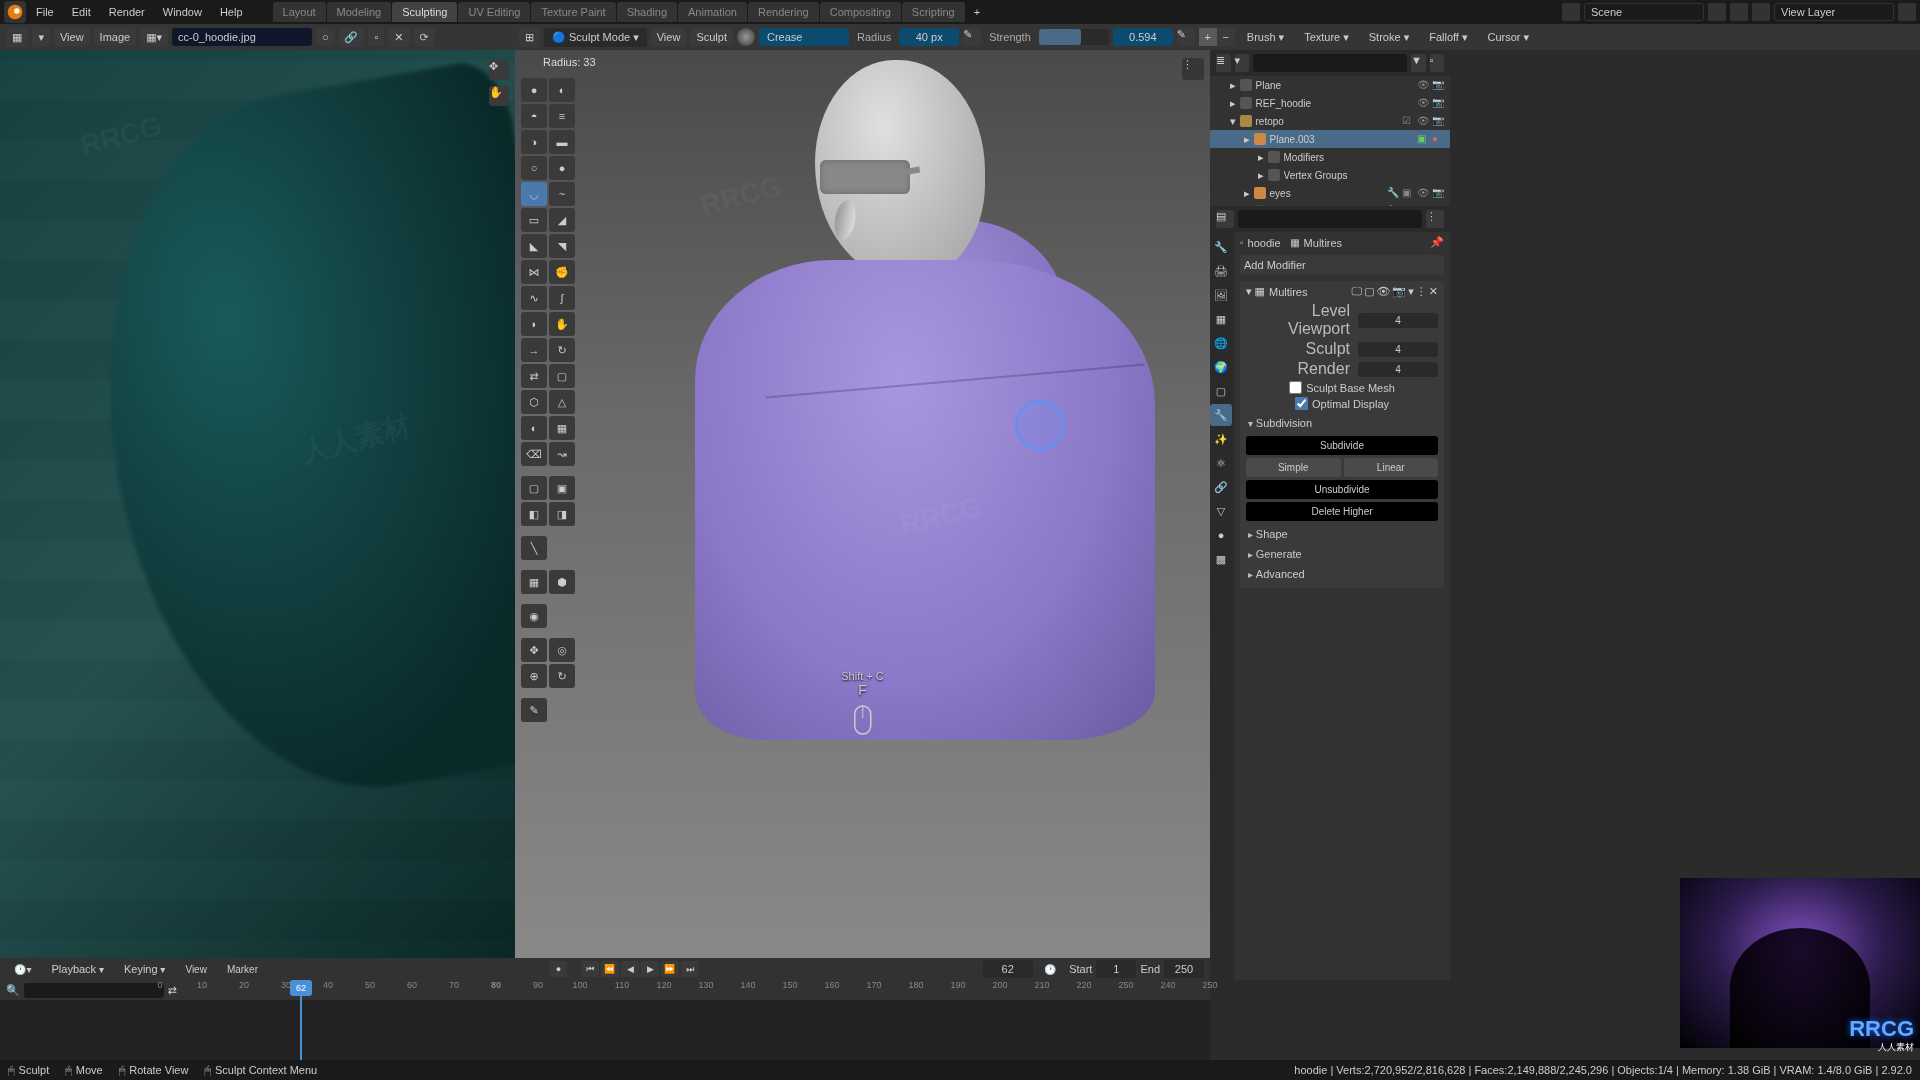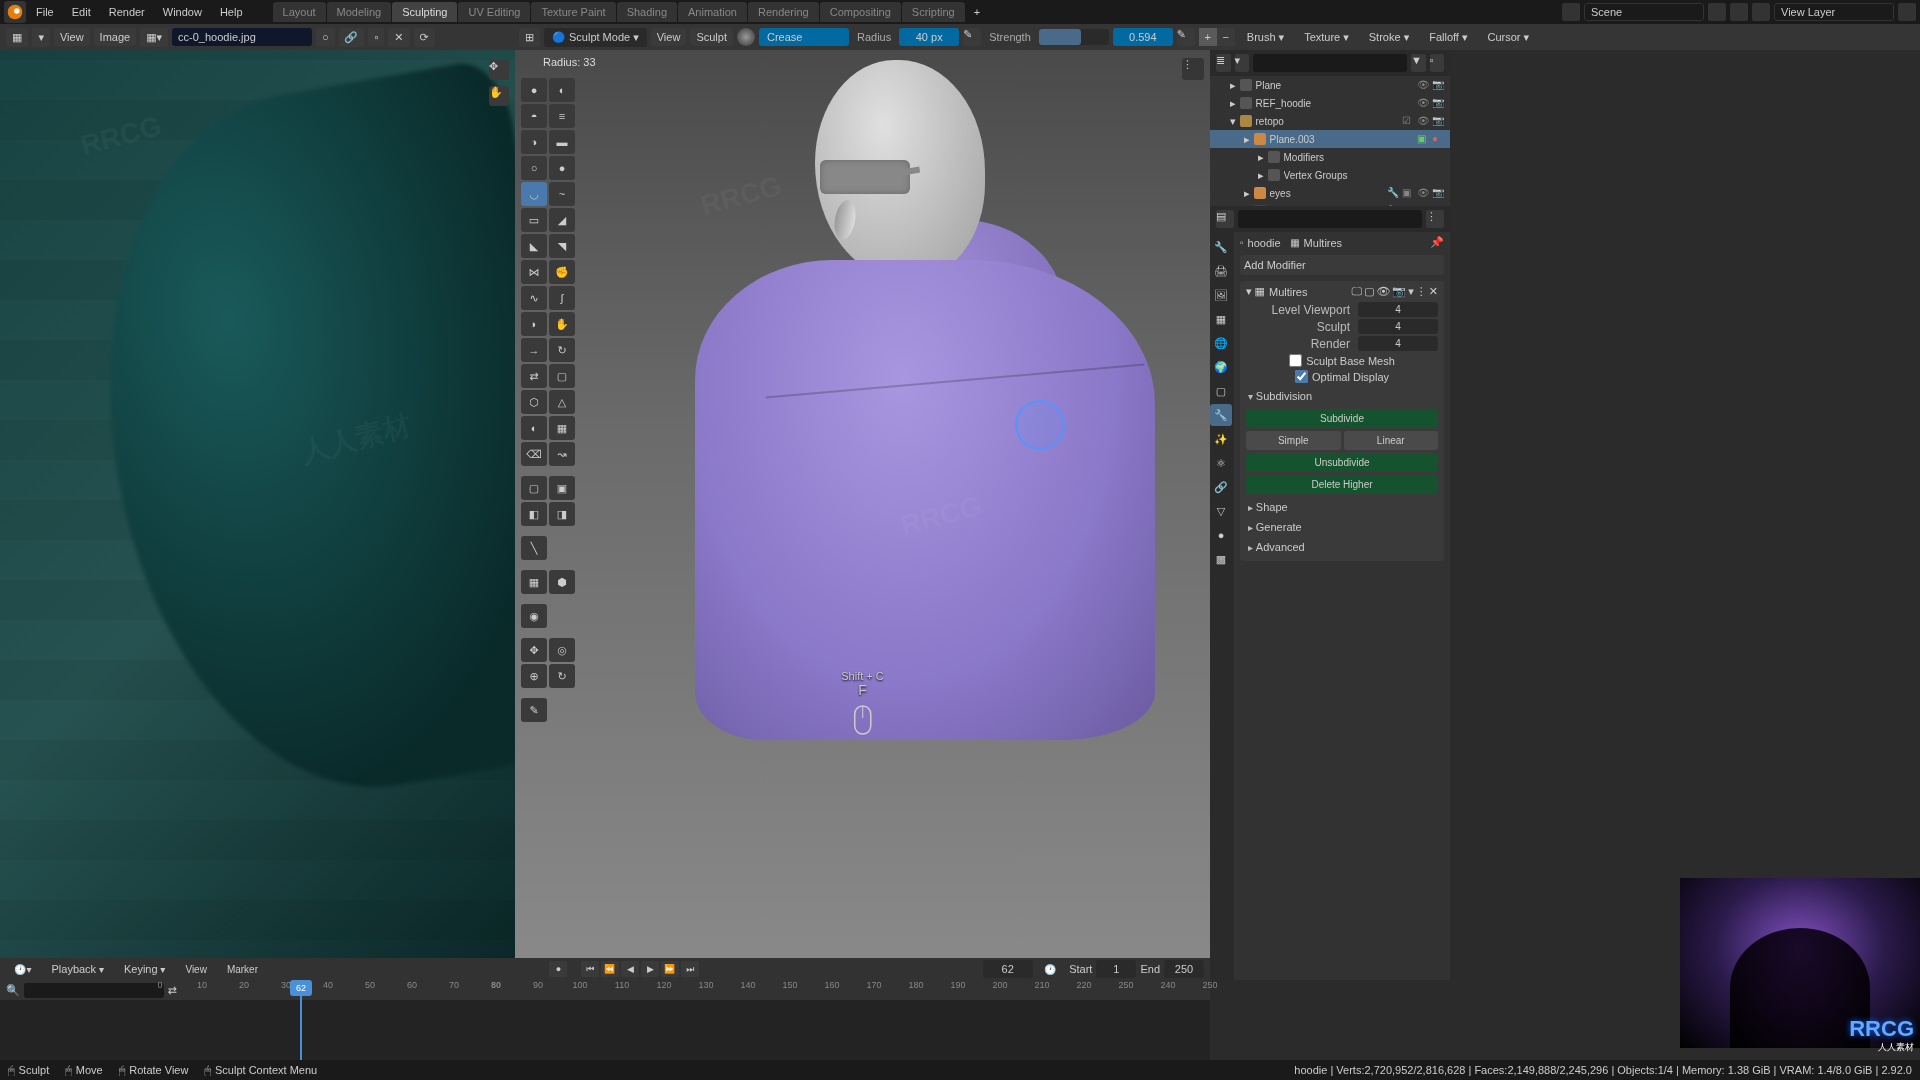--- a/index.html
+++ b/index.html
@@ -15,21 +15,21 @@
 .scene-bar .icon-btn { width:18px; height:18px; background:#333; border-radius:2px; }
 .scene-bar input { background:#1a1a1a; border:1px solid #333; color:#ccc; padding:2px 6px; width:120px; border-radius:3px; }
 
 .second-bar { height:26px; background:#353535; display:flex; align-items:center; }
 .img-header { display:flex; align-items:center; gap:4px; padding:0 6px; width:515px; }
 .img-header .btn, .sculpt-header .btn { padding:3px 6px; background:#3a3a3a; border-radius:3px; cursor:pointer; }
 .img-header input { background:#0f172a; border:none; color:#ccc; padding:3px 6px; width:140px; border-radius:3px; }
 .sculpt-header { display:flex; align-items:center; gap:4px; flex:1; padding:0 4px; }
 .sculpt-header .mode-sel { background:#2a2a2a; padding:3px 8px; border-radius:3px; }
 .sculpt-header .field-label { color:#aaa; padding:0 4px; }
-.sculpt-header .field-val { background:#0369a1; padding:3px 8px; border-radius:3px; min-width:60px; text-align:center; }
+.sculpt-header .field-val { background:#0c4a6e; padding:3px 8px; border-radius:3px; min-width:60px; text-align:center; }
 .sculpt-header .slider-track { width:70px; height:16px; background:#2a2a2a; border-radius:3px; position:relative; }
 .sculpt-header .slider-fill { position:absolute; left:0; top:0; bottom:0; width:60%; background:#4a6a8a; border-radius:3px; }
 .sculpt-header .icon-sm { width:18px; height:18px; background:#3a3a3a; border-radius:3px; cursor:pointer; }
 .sculpt-header .plus-minus { display:flex; }
 .sculpt-header .pm { width:18px; height:18px; background:#3a3a3a; display:flex; align-items:center; justify-content:center; cursor:pointer; }
 .sculpt-header .pm.active { background:#5a5a5a; }
 .sculpt-header .dd { padding:3px 8px; cursor:pointer; }
 
 .main-area { display:flex; height:930px; }
 .image-editor { width:515px; background:#2a2a2a; position:relative; overflow:hidden; }
@@ -93,25 +93,25 @@
 .props-area { flex:1; display:flex; }
 .props-tabs { width:24px; background:#2a2a2a; display:flex; flex-direction:column; gap:2px; padding-top:4px; }
 .props-tabs .pt { width:22px; height:22px; border-radius:3px; cursor:pointer; display:flex; align-items:center; justify-content:center; }
 .props-tabs .pt.active { background:#4a6a8a; }
 .props-content { flex:1; padding:4px 6px; overflow:hidden; }
 .props-content .crumb { display:flex; align-items:center; gap:4px; margin-bottom:6px; font-size:10px; }
 .props-content .add-mod { background:#3a3a3a; padding:4px; border-radius:3px; margin-bottom:6px; cursor:pointer; }
 .mod-panel { background:#3a3a3a; border-radius:3px; padding:4px 6px; margin-bottom:6px; }
 .mod-panel .mod-head { display:flex; align-items:center; gap:4px; margin-bottom:4px; }
 .mod-panel .prop-row { display:flex; align-items:center; margin:2px 0; }
-.mod-panel .prop-row .lab { flex:1; text-align:right; padding-right:8px; font-size:12px; color:#bbb; }
+.mod-panel .prop-row .lab { flex:1; text-align:right; padding-right:8px; font-size:16px; color:#bbb; }
 .mod-panel .prop-row .val { width:80px; background:#2a2a2a; padding:2px 6px; border-radius:3px; text-align:center; font-size:10px; }
 .mod-panel .chk-row { display:flex; align-items:center; gap:4px; margin:3px 0; font-size:10px; justify-content:center; }
 .mod-panel .chk-row input { accent-color:#4a7aad; }
-.mod-panel .btn-full { background:#14532d; padding:4px; border-radius:3px; text-align:center; margin:3px 0; cursor:pointer; font-size:10px; }
+.mod-panel .btn-full { background:#000000; padding:4px; border-radius:3px; text-align:center; margin:3px 0; cursor:pointer; font-size:10px; }
 .mod-panel .btn-half-row { display:flex; gap:3px; }
 .mod-panel .btn-half { flex:1; background:#4a4a4a; padding:4px; border-radius:3px; text-align:center; cursor:pointer; font-size:10px; }
 .sub-head { padding:4px 2px; font-size:10px; color:#bbb; cursor:pointer; }
 
 .webcam { position:absolute; right:0; bottom:32px; width:240px; height:170px;
   background:radial-gradient(ellipse at 50% 40%,#8050c0,#2a1a4a 50%,#000); }
 .webcam .logo-overlay { position:absolute; right:6px; bottom:6px; color:#6af; font-size:22px; font-weight:bold; text-shadow:0 0 6px #06f; }
 .webcam .logo-sub { position:absolute; right:6px; bottom:-6px; font-size:9px; color:#fff; }
 .webcam .silhouette { position:absolute; left:50%; bottom:0; transform:translateX(-50%);
   width:140px; height:120px; background:radial-gradient(ellipse at 50% 20%,#1a0a2a,#000);

